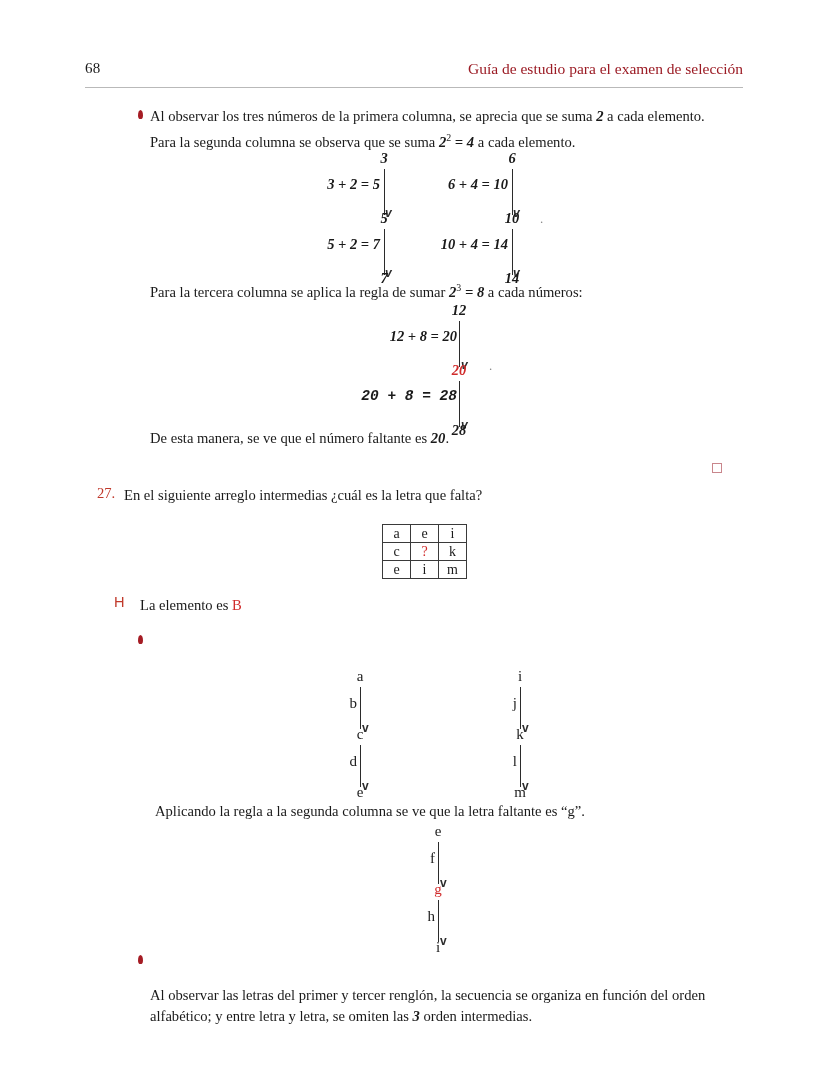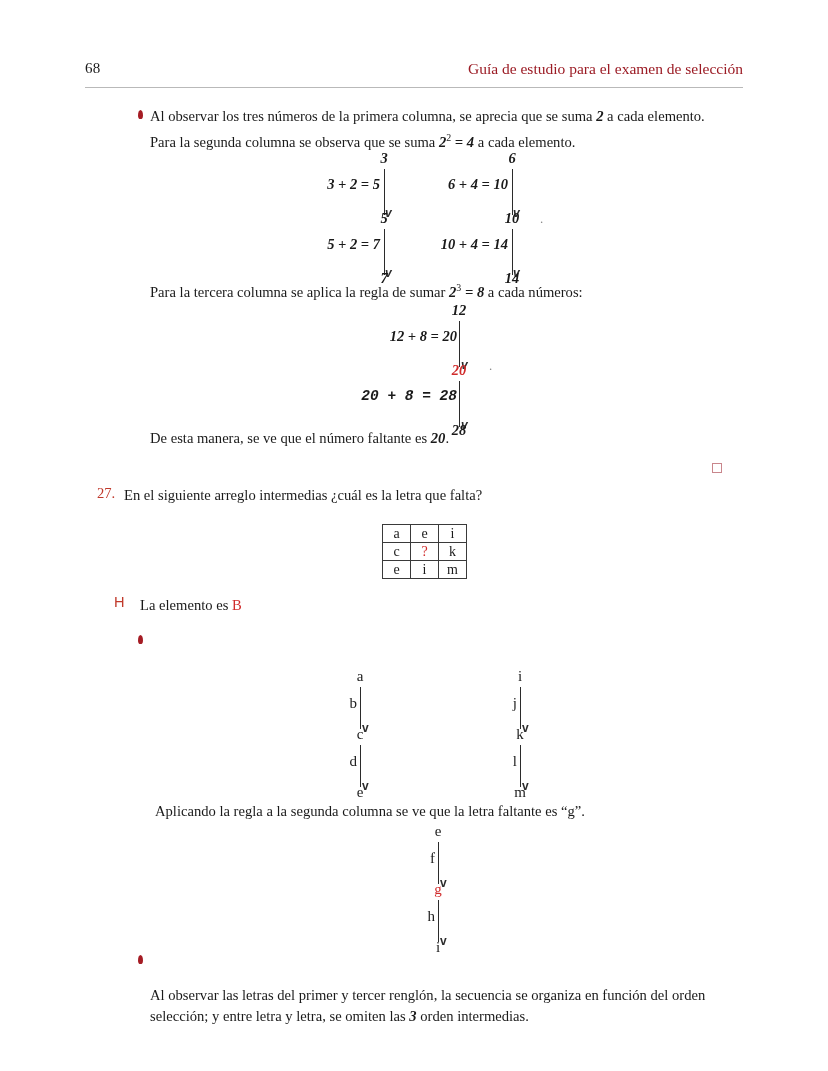--- a/index.html
+++ b/index.html
@@ -282,16 +282,16 @@
     <span class="node ctr red" style="left:33px; top:58px;">g</span>
     <div class="stem" style="left:33px; top:77px; height:42px;"></div>
     <span class="node rgt" style="left:30px; top:85px;">h</span>
     <span class="chev" style="left:35px; top:112px;">v</span>
     <span class="node ctr" style="left:33px; top:116px;">i</span>
   </div>
 
   <div class="bullet" style="left:138px; top:955px;"></div>
   <div class="para" style="left:150px; top:950px; width:580px;margin-top:35px;">
     <span>Al observar las letras del primer y tercer renglón, la secuencia se organiza en función del orden</span><br>
-    <span>selección; y entre letra y letra, se omiten las </span><i class="it">3</i><span> orden intermedias.</span>
+    <span>alfabético; y entre letra y letra, se omiten las </span><i class="it">3</i><span> orden intermedias.</span>
   </div>
 
 </div>
 
 </body></html>

